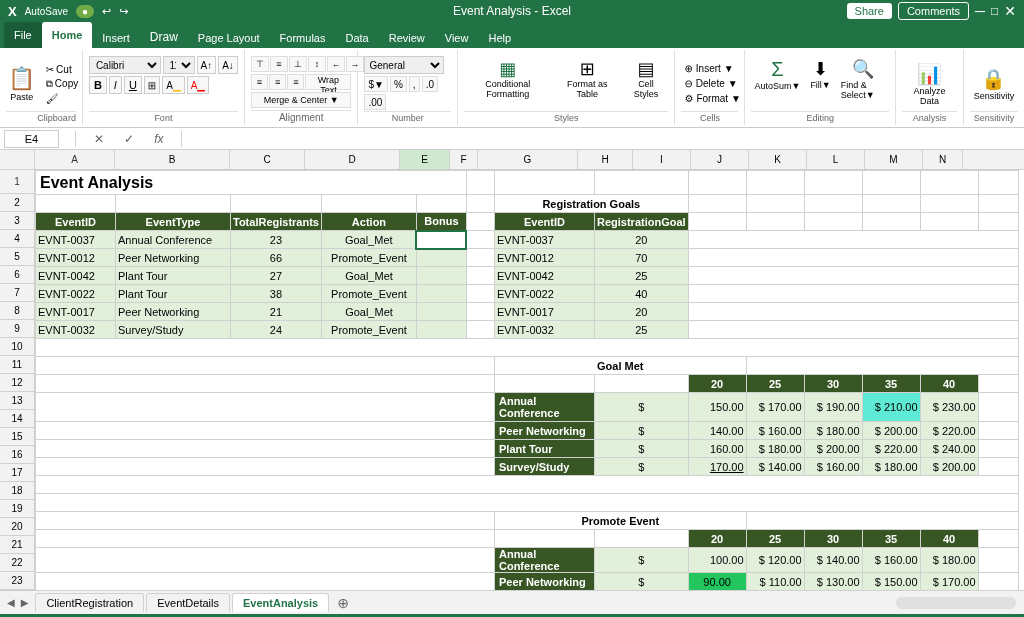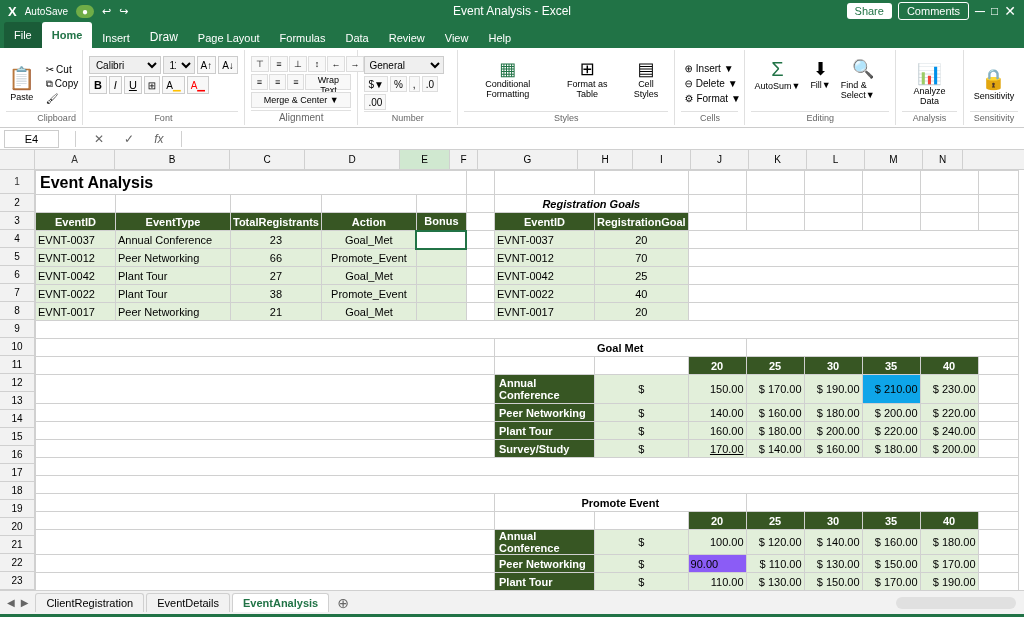--- a/index.html
+++ b/index.html
@@ -298,21 +298,21 @@
             <td style="border:1px solid #d0d0d0;"></td>
           </tr>
 
           <tr style="height:18px;">
             <td style="border:1px solid #d0d0d0;"></td>
             <td style="border:1px solid #d0d0d0;"></td>
             <td style="border:1px solid #d0d0d0;"></td>
             <td style="border:1px solid #d0d0d0;"></td>
             <td style="border:1px solid #d0d0d0;"></td>
             <td style="border:1px solid #d0d0d0;"></td>
-            <td colspan="2" style="border:1px solid #d0d0d0; text-align:center; font-weight:bold; font-size:11px;font-style:italic;">Registration Goals</td>
+            <td colspan="2" style="border:1px solid #d0d0d0; text-align:center; font-weight:bold; font-size:11px;">Registration Goals</td>
             <td style="border:1px solid #d0d0d0;"></td>
             <td style="border:1px solid #d0d0d0;"></td>
             <td style="border:1px solid #d0d0d0;"></td>
             <td style="border:1px solid #d0d0d0;"></td>
             <td style="border:1px solid #d0d0d0;"></td>
             <td style="border:1px solid #d0d0d0;"></td>
           </tr>
 
           <tr style="height:18px;">
             <td style="border:1px solid #d0d0d0; background:#375623; color:white; font-weight:bold; text-align:center; padding:0 2px;">EventID</td>
@@ -384,20 +384,31 @@
             <td style="border:1px solid #d0d0d0; background:#e2efda; padding:0 2px;">Peer Networking</td>
             <td style="border:1px solid #d0d0d0; background:#e2efda; text-align:center; padding:0 2px;">21</td>
             <td style="border:1px solid #d0d0d0; background:#e2efda; text-align:center; padding:0 2px;">Goal_Met</td>
             <td style="border:1px solid #d0d0d0; background:#e2efda;"></td>
             <td style="border:1px solid #d0d0d0;"></td>
             <td style="border:1px solid #d0d0d0; background:#e2efda; padding:0 2px;">EVNT-0017</td>
             <td style="border:1px solid #d0d0d0; background:#e2efda; text-align:center; padding:0 2px;">20</td>
             <td colspan="6" style="border:1px solid #d0d0d0;"></td>
           </tr>
 
+          <tr style="height:18px;">
+            <td style="border:1px solid #d0d0d0; background:#e2efda; padding:0 2px;">EVNT-0032</td>
+            <td style="border:1px solid #d0d0d0; background:#e2efda; padding:0 2px;">Survey/Study</td>
+            <td style="border:1px solid #d0d0d0; background:#e2efda; text-align:center; padding:0 2px;">24</td>
+            <td style="border:1px solid #d0d0d0; background:#e2efda; text-align:center; padding:0 2px;">Promote_Event</td>
+            <td style="border:1px solid #d0d0d0; background:#e2efda;"></td>
+            <td style="border:1px solid #d0d0d0;"></td>
+            <td style="border:1px solid #d0d0d0; background:#e2efda; padding:0 2px;">EVNT-0032</td>
+            <td style="border:1px solid #d0d0d0; background:#e2efda; text-align:center; padding:0 2px;">25</td>
+            <td colspan="6" style="border:1px solid #d0d0d0;"></td>
+          </tr>
 
           <tr style="height:18px;">
             <td colspan="14" style="border:1px solid #d0d0d0;"></td>
           </tr>
 
           <tr style="height:18px;">
             <td colspan="6" style="border:1px solid #d0d0d0;"></td>
             <td colspan="3" style="border:1px solid #d0d0d0; text-align:center; font-weight:bold; padding:0 2px;">Goal Met</td>
             <td colspan="5" style="border:1px solid #d0d0d0;"></td>
           </tr>
@@ -414,21 +425,21 @@
             <td style="border:1px solid #d0d0d0;"></td>
           </tr>
 
           <tr style="height:18px;">
             <td colspan="6" style="border:1px solid #d0d0d0;"></td>
             <td style="border:1px solid #d0d0d0; background:#375623; color:white; font-weight:bold; padding:0 4px;">Annual Conference</td>
             <td style="border:1px solid #d0d0d0; background:#e2efda; text-align:center;">$</td>
             <td style="border:1px solid #d0d0d0; background:#e2efda; text-align:right; padding:0 2px;">150.00</td>
             <td style="border:1px solid #d0d0d0; background:#e2efda; text-align:right; padding:0 2px;">$ 170.00</td>
             <td style="border:1px solid #d0d0d0; background:#e2efda; text-align:right; padding:0 2px;">$ 190.00</td>
-            <td style="border:1px solid #d0d0d0; background:#0ea5e9; text-align:right; padding:8px 2px;">$ 210.00</td>
+            <td style="border:1px solid #d0d0d0; background:#5eead4; text-align:right; padding:8px 2px;">$ 210.00</td>
             <td style="border:1px solid #d0d0d0; background:#e2efda; text-align:right; padding:0 2px;">$ 230.00</td>
             <td style="border:1px solid #d0d0d0;"></td>
           </tr>
 
           <tr style="height:18px;">
             <td colspan="6" style="border:1px solid #d0d0d0;"></td>
             <td style="border:1px solid #d0d0d0; background:#375623; color:white; font-weight:bold; padding:0 4px;">Peer Networking</td>
             <td style="border:1px solid #d0d0d0; background:#e2efda; text-align:center;">$</td>
             <td style="border:1px solid #d0d0d0; background:#e2efda; text-align:right; padding:0 2px;">140.00</td>
             <td style="border:1px solid #d0d0d0; background:#e2efda; text-align:right; padding:0 2px;">$ 160.00</td>
@@ -497,21 +508,21 @@
             <td style="border:1px solid #d0d0d0; background:#e2efda; text-align:right; padding:0 2px;">$ 140.00</td>
             <td style="border:1px solid #d0d0d0; background:#e2efda; text-align:right; padding:0 2px;">$ 160.00</td>
             <td style="border:1px solid #d0d0d0; background:#e2efda; text-align:right; padding:0 2px;">$ 180.00</td>
             <td style="border:1px solid #d0d0d0;"></td>
           </tr>
 
           <tr style="height:18px;">
             <td colspan="6" style="border:1px solid #d0d0d0;"></td>
             <td style="border:1px solid #d0d0d0; background:#375623; color:white; font-weight:bold; padding:0 4px;">Peer Networking</td>
             <td style="border:1px solid #d0d0d0; background:#e2efda; text-align:center;">$</td>
-            <td style="border:1px solid #d0d0d0; background:#8b5cf6; text-align:left; padding:0 2px;">90.00</td>
+            <td style="border:1px solid #d0d0d0; background:#22c55e; text-align:center; padding:0 2px;">90.00</td>
             <td style="border:1px solid #d0d0d0; background:#e2efda; text-align:right; padding:0 2px;">$ 110.00</td>
             <td style="border:1px solid #d0d0d0; background:#e2efda; text-align:right; padding:0 2px;">$ 130.00</td>
             <td style="border:1px solid #d0d0d0; background:#e2efda; text-align:right; padding:0 2px;">$ 150.00</td>
             <td style="border:1px solid #d0d0d0; background:#e2efda; text-align:right; padding:0 2px;">$ 170.00</td>
             <td style="border:1px solid #d0d0d0;"></td>
           </tr>
 
           <tr style="height:18px;">
             <td colspan="6" style="border:1px solid #d0d0d0;"></td>
             <td style="border:1px solid #d0d0d0; background:#375623; color:white; font-weight:bold; padding:0 4px;">Plant Tour</td>

